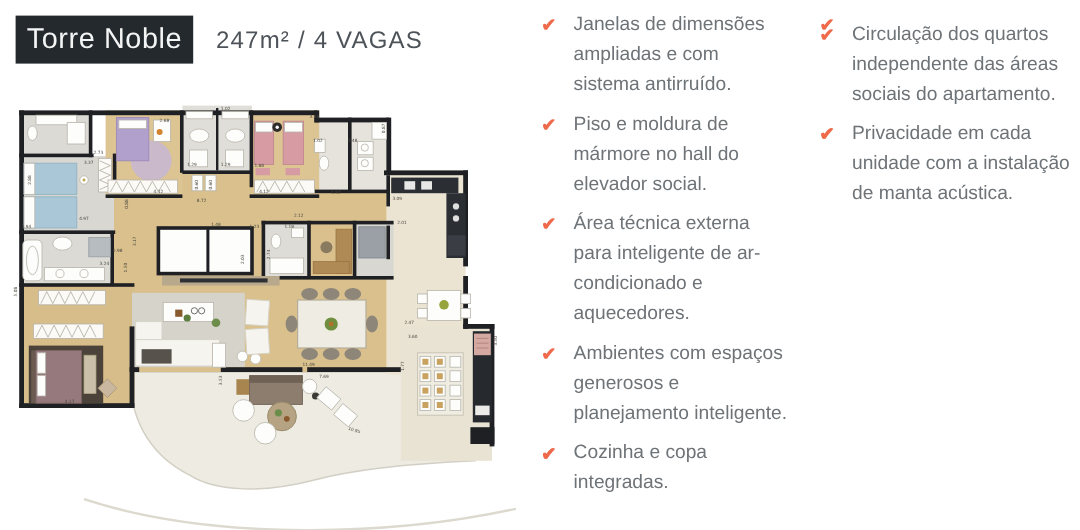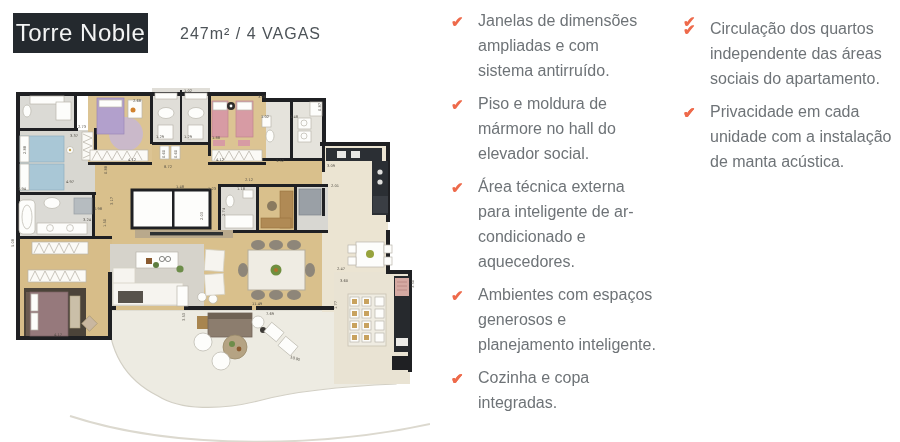--- a/index.html
+++ b/index.html
@@ -1,21 +1,21 @@
 <!DOCTYPE html>
 <html><head>
 <meta charset="utf-8">
 <style>
   html,body{margin:0;padding:0;background:#fff;}
   body{width:900px;height:442px;position:relative;overflow:hidden;
        font-family:"Liberation Sans",sans-serif;-webkit-font-smoothing:antialiased;}
-  .badge{position:absolute;left:13px;top:13px;width:135px;height:40px;background:#24292e;
+  .badge{position:absolute;left:13px;top:13px;width:148px;height:40px;background:#24292e;
          color:#f3f4f4;font-size:24px;line-height:40px;text-align:center;letter-spacing:.5px;}
   .specs{position:absolute;left:180px;top:13px;height:40px;line-height:42px;
-         font-size:16px;color:#4d5358;letter-spacing:1px;}
+         font-size:20px;color:#4d5358;letter-spacing:1px;}
   .plan-wrap{position:absolute;left:0;top:84px;width:430px;height:358px;}
   .plan-wrap svg{display:block;width:430px;height:358px;}
   ul.feat{list-style:none;margin:0;padding:0;position:absolute;top:8px;}
   ul.feat.c1{left:450px;width:208px;}
   ul.feat.c2{left:682px;width:210px;}
   ul.feat li{position:relative;padding-left:28px;margin-bottom:8px;
              font-size:16px;line-height:25px;color:#6e7377;}
   ul.feat li .chk{position:absolute;left:1px;top:1px;font-size:15px;font-weight:bold;}
   #dims-layer text{font-size:3.6px;fill:#4e4a42;font-family:"DejaVu Sans",sans-serif;}
   .wall{fill:#1f2023;}

